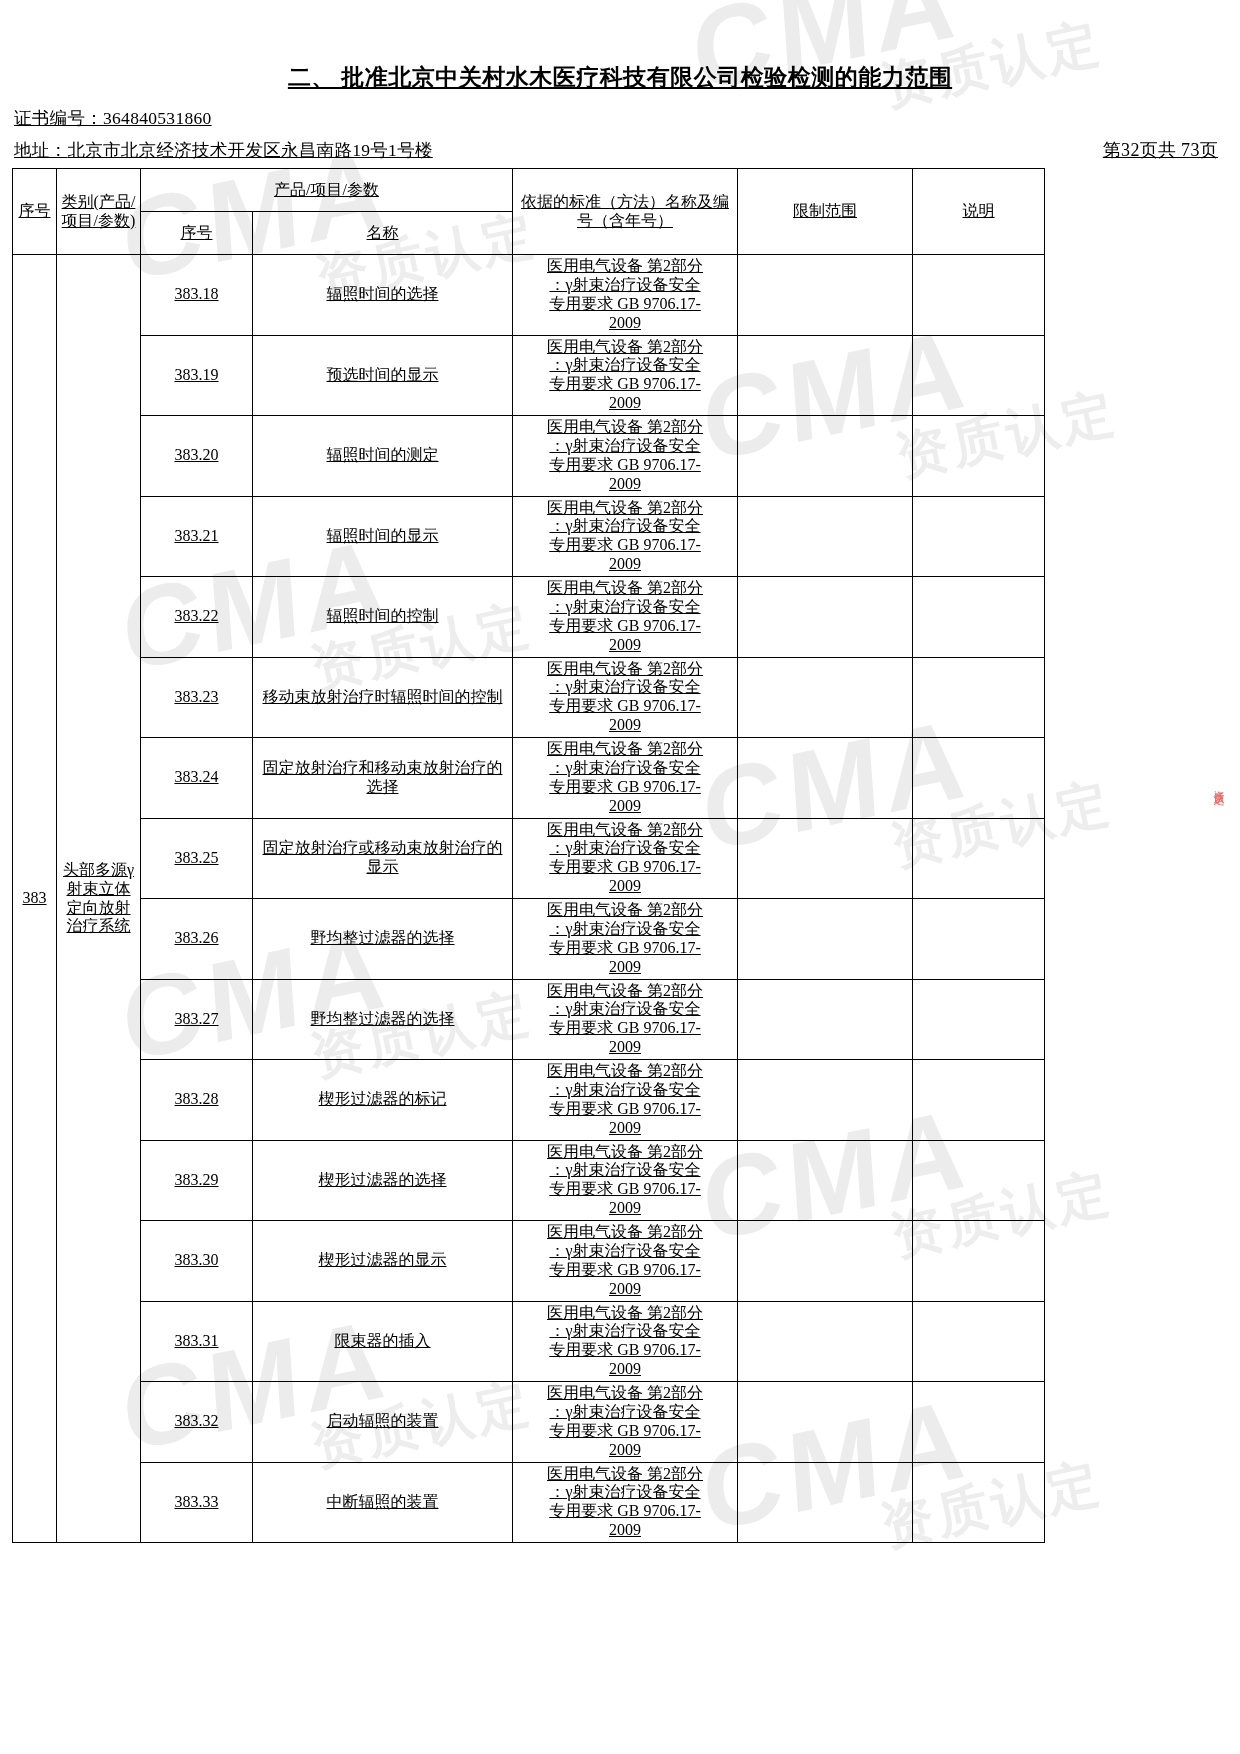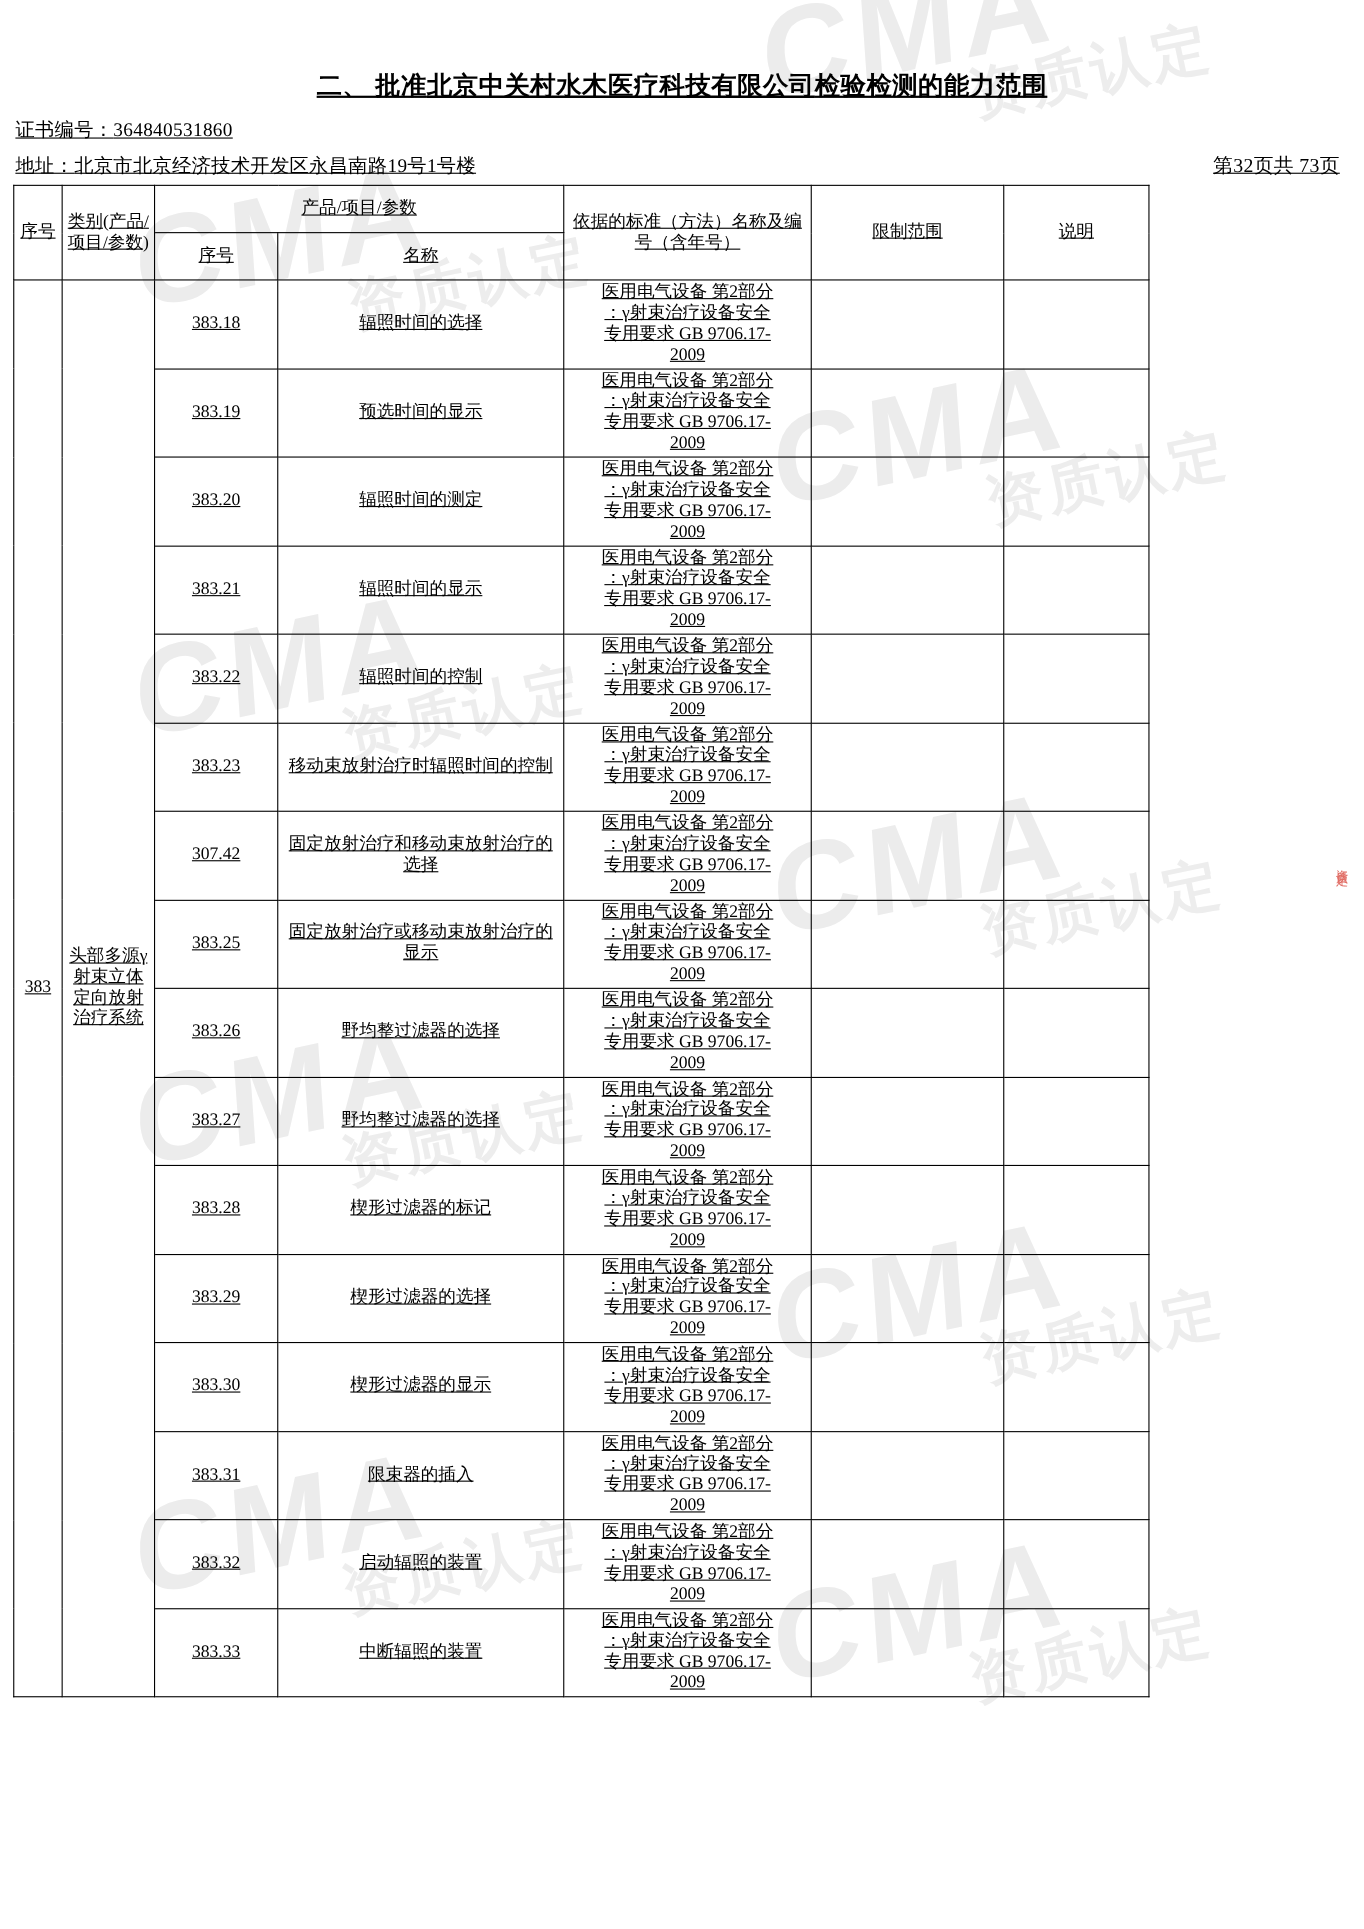--- a/index.html
+++ b/index.html
@@ -296,21 +296,21 @@
           <td class="std-cell">
             <span class="l1">医用电气设备 第2部分</span>
             <span class="l2">：γ射束治疗设备安全</span>
             <span class="l3">专用要求 GB 9706.17-</span>
             <span class="l4">2009</span>
           </td>
           <td></td>
           <td></td>
         </tr>
         <tr class="row-body">
-          <td class="cell-isub">307.42</td>
+          <td class="cell-isub">383.24</td>
           <td class="cell-iname">固定放射治疗和移动束放射治疗的选择</td>
           <td class="std-cell">
             <span class="l1">医用电气设备 第2部分</span>
             <span class="l2">：γ射束治疗设备安全</span>
             <span class="l3">专用要求 GB 9706.17-</span>
             <span class="l4">2009</span>
           </td>
           <td></td>
           <td></td>
         </tr>

